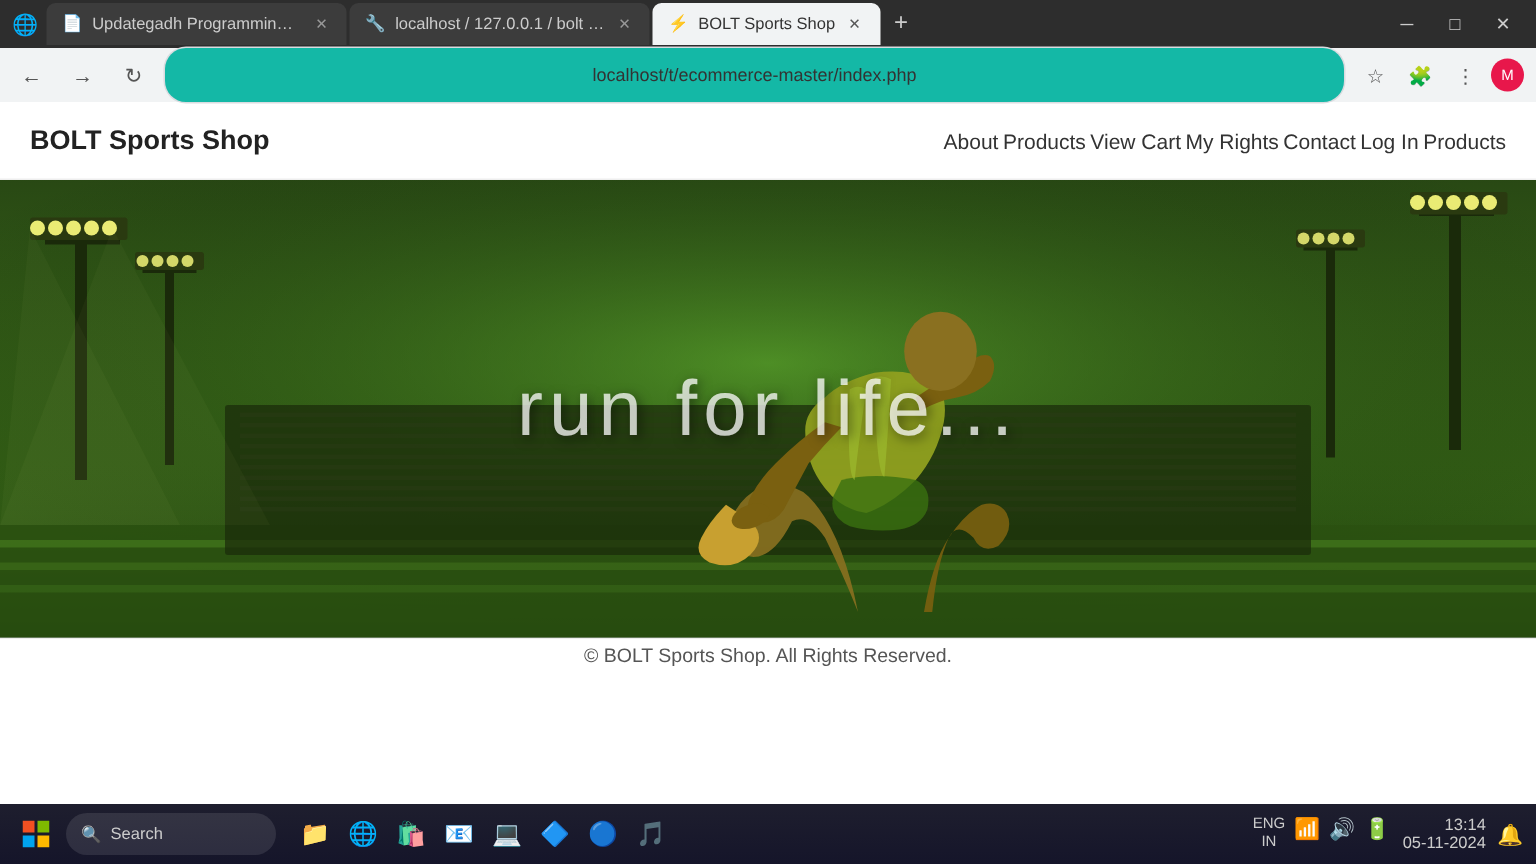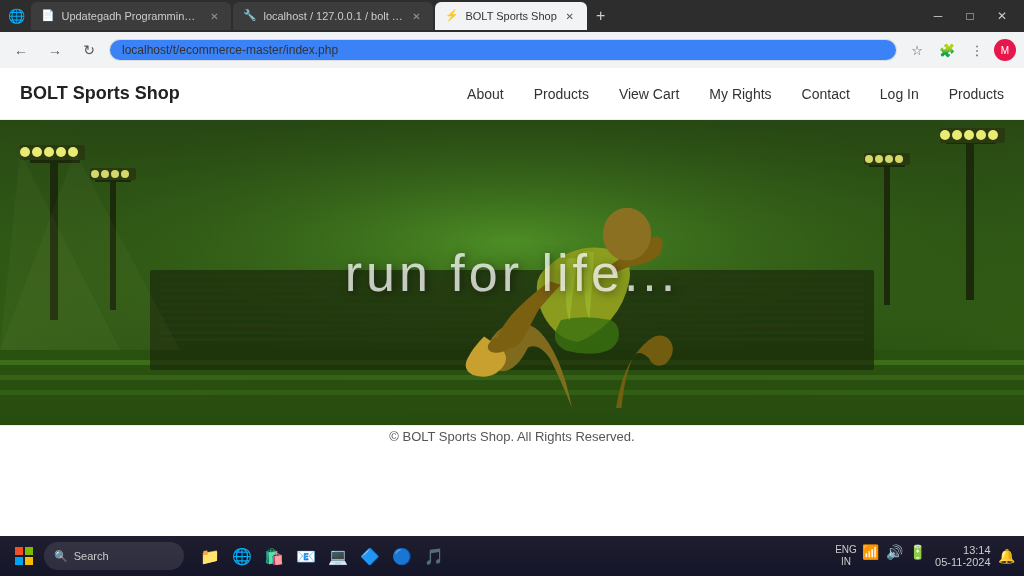--- a/index.html
+++ b/index.html
@@ -78,29 +78,30 @@
       justify-content: center;
       color: #555;
       font-size: 14px;
       cursor: pointer;
       border-radius: 50%;
       border: none;
       background: transparent;
     }
     .address-input {
       flex: 1;
-      height: 20px;
+      height: 36px;
       border: none;
-      background: #3b82f6;
+      background: #14b8a6;
       border-radius: 14px;
       padding: 0 12px;
       font-size: 12px;
       color: #333;
       outline: none;
       box-shadow: 0 0 0 1px #dadce0;
+      text-align: center;
     }
     .browser-actions {
       display: flex;
       align-items: center;
       gap: 4px;
     }
     .browser-action-btn {
       width: 26px; height: 26px;
       display: inline-flex;
       align-items: center;
@@ -145,21 +146,21 @@
       background: #fff;
       border-bottom: 1px solid #eee;
     }
     .navbar-brand {
       font-size: 18px;
       font-weight: bold;
       color: #222;
     }
     .navbar-links {
       display: flex;
-      gap: 30px;
+      gap: 3px;
       align-items: center;
     }
     .navbar-links a {
       text-decoration: none;
       color: #333;
       font-size: 14px;
     }
 
     
     .hero {

